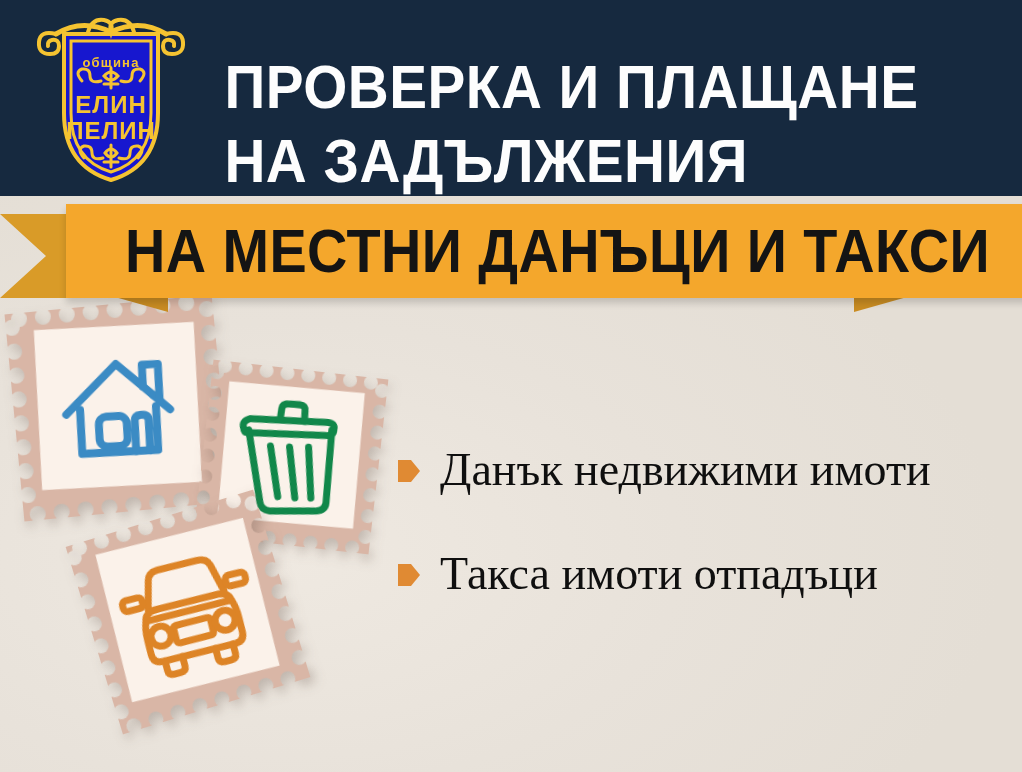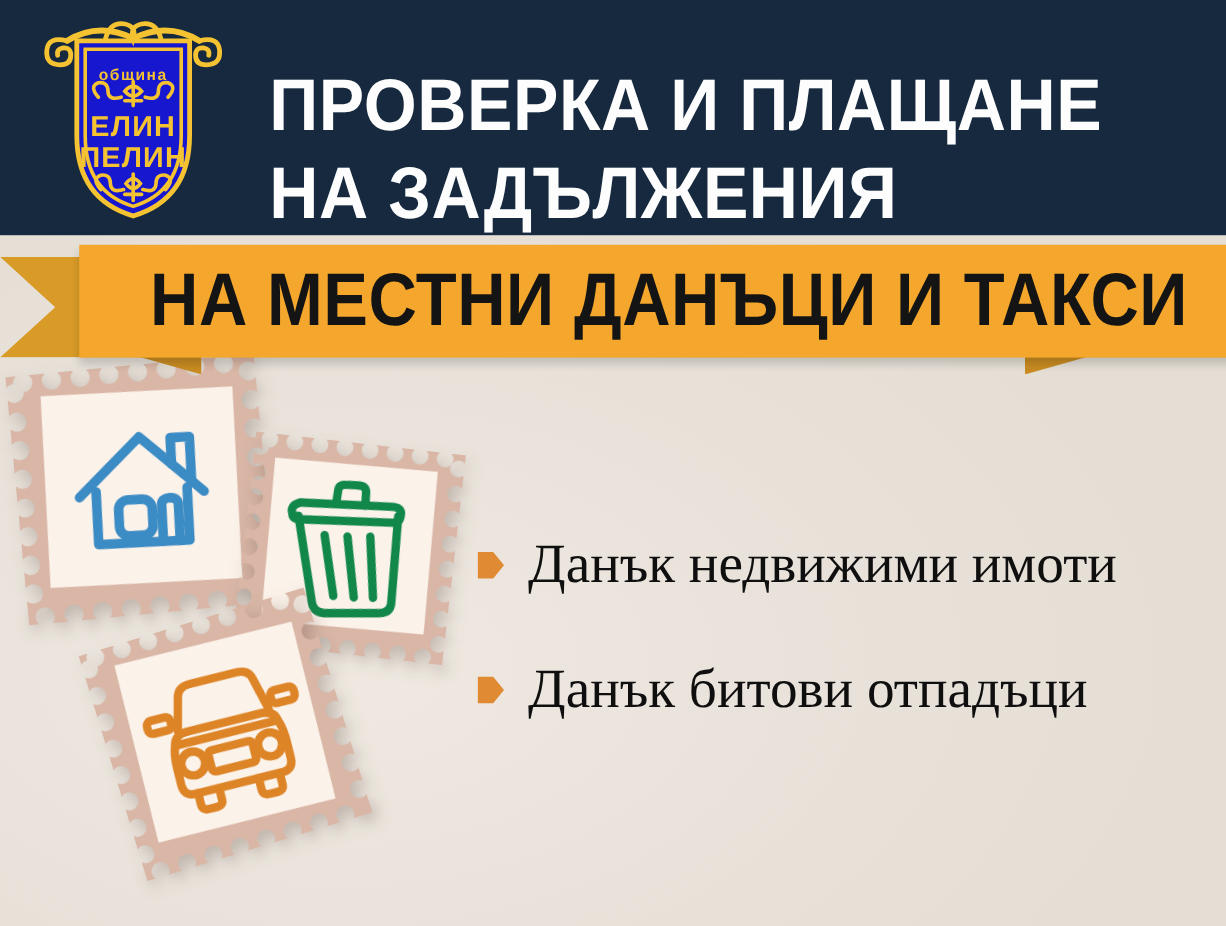--- a/index.html
+++ b/index.html
@@ -416,18 +416,18 @@
       </span>
       <span class="list-label">Данък недвижими имоти</span>
     </div>
 
     <div class="list-item">
       <span class="bullet">
         <svg viewBox="0 0 22 26" xmlns="http://www.w3.org/2000/svg">
           <path d="M0 2 L13 2 L22 13 L13 24 L0 24 Z" fill="#e08a33"></path>
         </svg>
       </span>
-      <span class="list-label">Данък битови отпадъци</span>
+      <span class="list-label">Такса имоти отпадъци</span>
     </div>
 
   </div>
 
 </div>
 
 </body></html>

